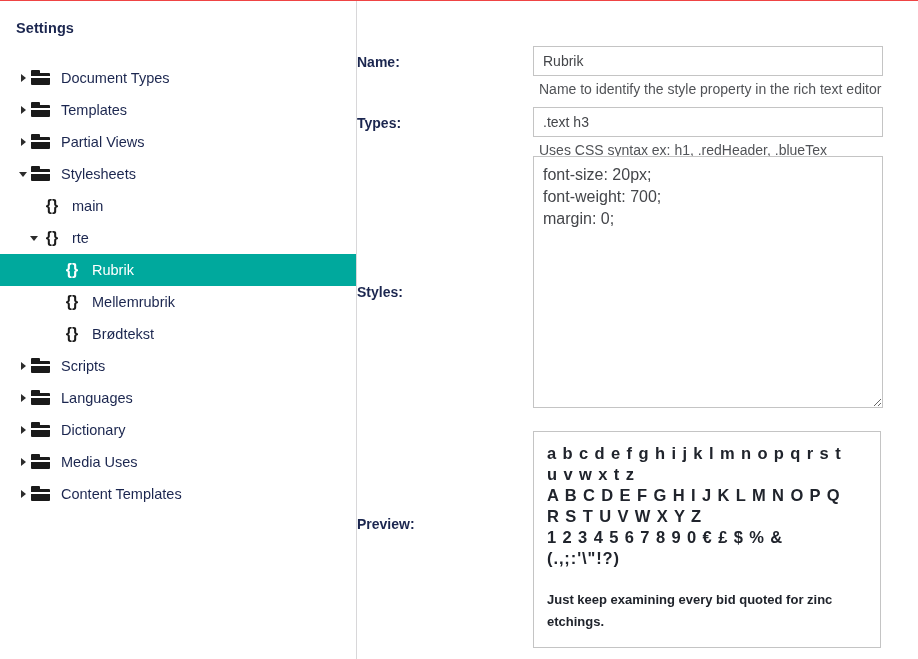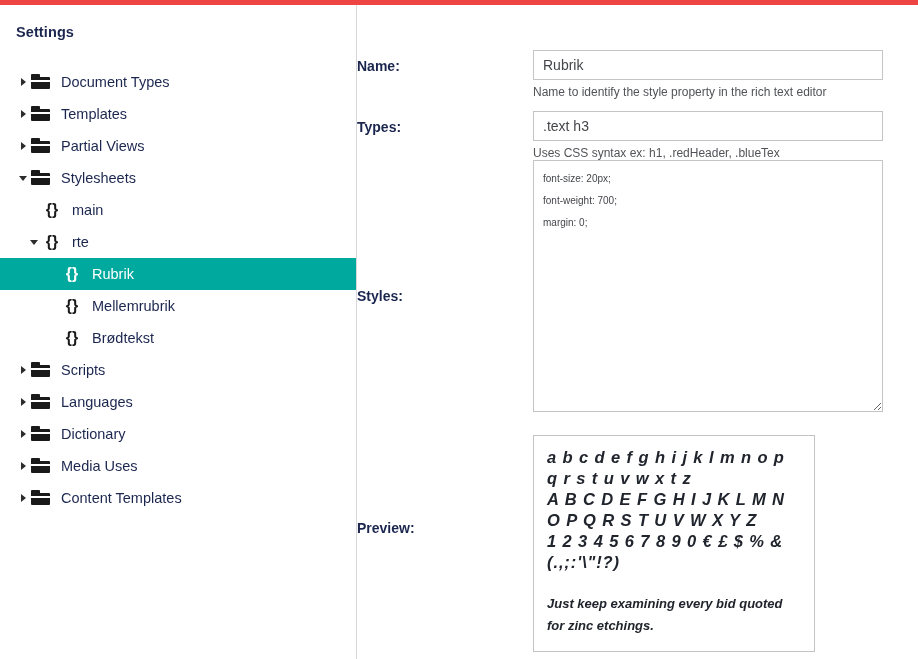--- a/index.html
+++ b/index.html
@@ -8,21 +8,21 @@
     margin: 0; padding: 0;
     width: 918px; height: 659px;
     background: #ffffff;
     font-family: "Liberation Sans", sans-serif;
     overflow: hidden;
   }
   #app {
     position: relative;
     width: 918px; height: 659px;
     background: #fdba74;
-    border-top: 5px solid #ef4444;
+    border-top: 1px solid #ef4444;
   }
 
   
   #sidebar {
     position: absolute;
     left: 0; top: 0;
     width: 357px; height: 659px;
     background: #ffffff;
     border-right: 1px solid #d8d7d9;
   }
@@ -155,49 +155,49 @@
     border: 1px solid #c4c4c4;
     background: #ffffff;
     font-size: 14px;
     color: #44464a;
     padding: 4px 9px;
     font-family: "Liberation Sans", sans-serif;
     outline: none;
     border-radius: 0;
   }
   .field-help {
-    font-size: 12px;
+    font-size: 14px;
     color: #515357;
     margin-top: 5px;
     white-space: nowrap;
+    margin-left: 6px;
   }
 
   #styles-textarea {
     width: 350px;
     height: 252px;
     border: 1px solid #c4c4c4;
     background: #ffffff;
-    font-size: 10px;
+    font-size: 16px;
     color: #44464a;
     padding: 7px 9px;
     line-height: 22px;
     font-family: "Liberation Sans", sans-serif;
     resize: both;
     outline: none;
     border-radius: 0;
     overflow: hidden;
   }
 
   #preview-box {
-    width: 282px;
+    width: 348px;
     min-height: 178px;
     border: 1px solid #c4c4c4;
     background: #ffffff;
     padding: 11px 23px 14px 13px;
-    font-style: italic;
   }
   #preview-specimen {
     font-size: 16.5px;
     font-weight: bold;
     color: #20242c;
     line-height: 21px;
     letter-spacing: 0.9px;
     word-break: break-word;
     margin: 0;
   }

